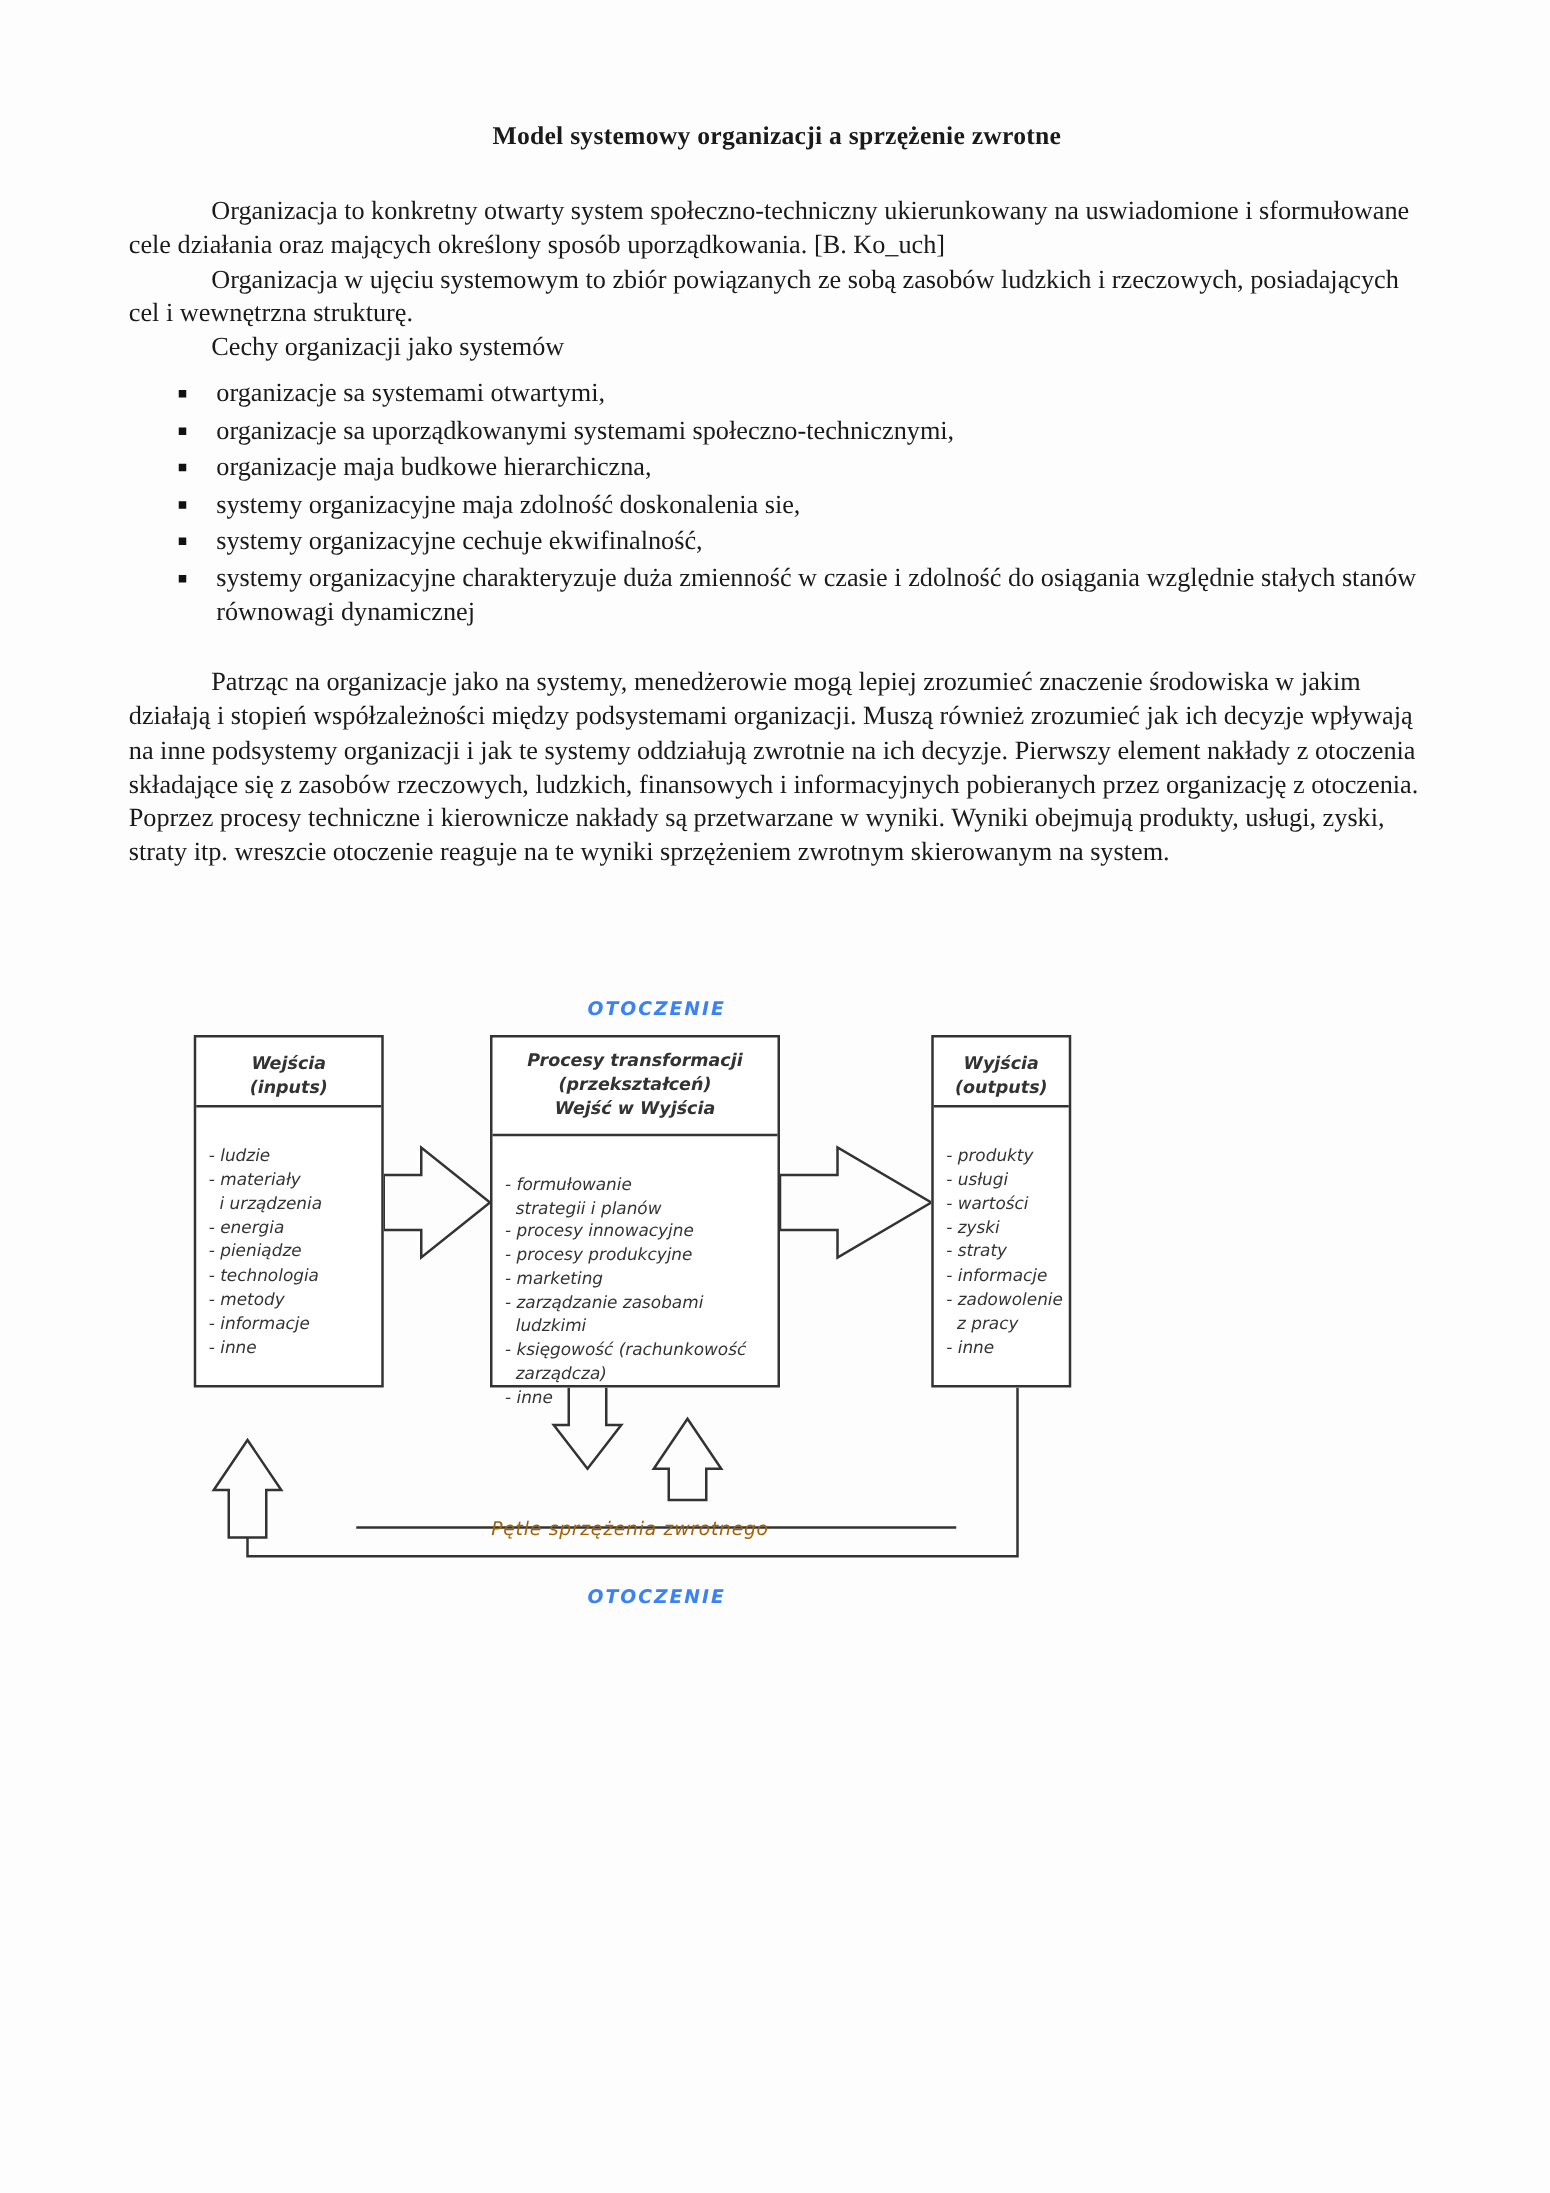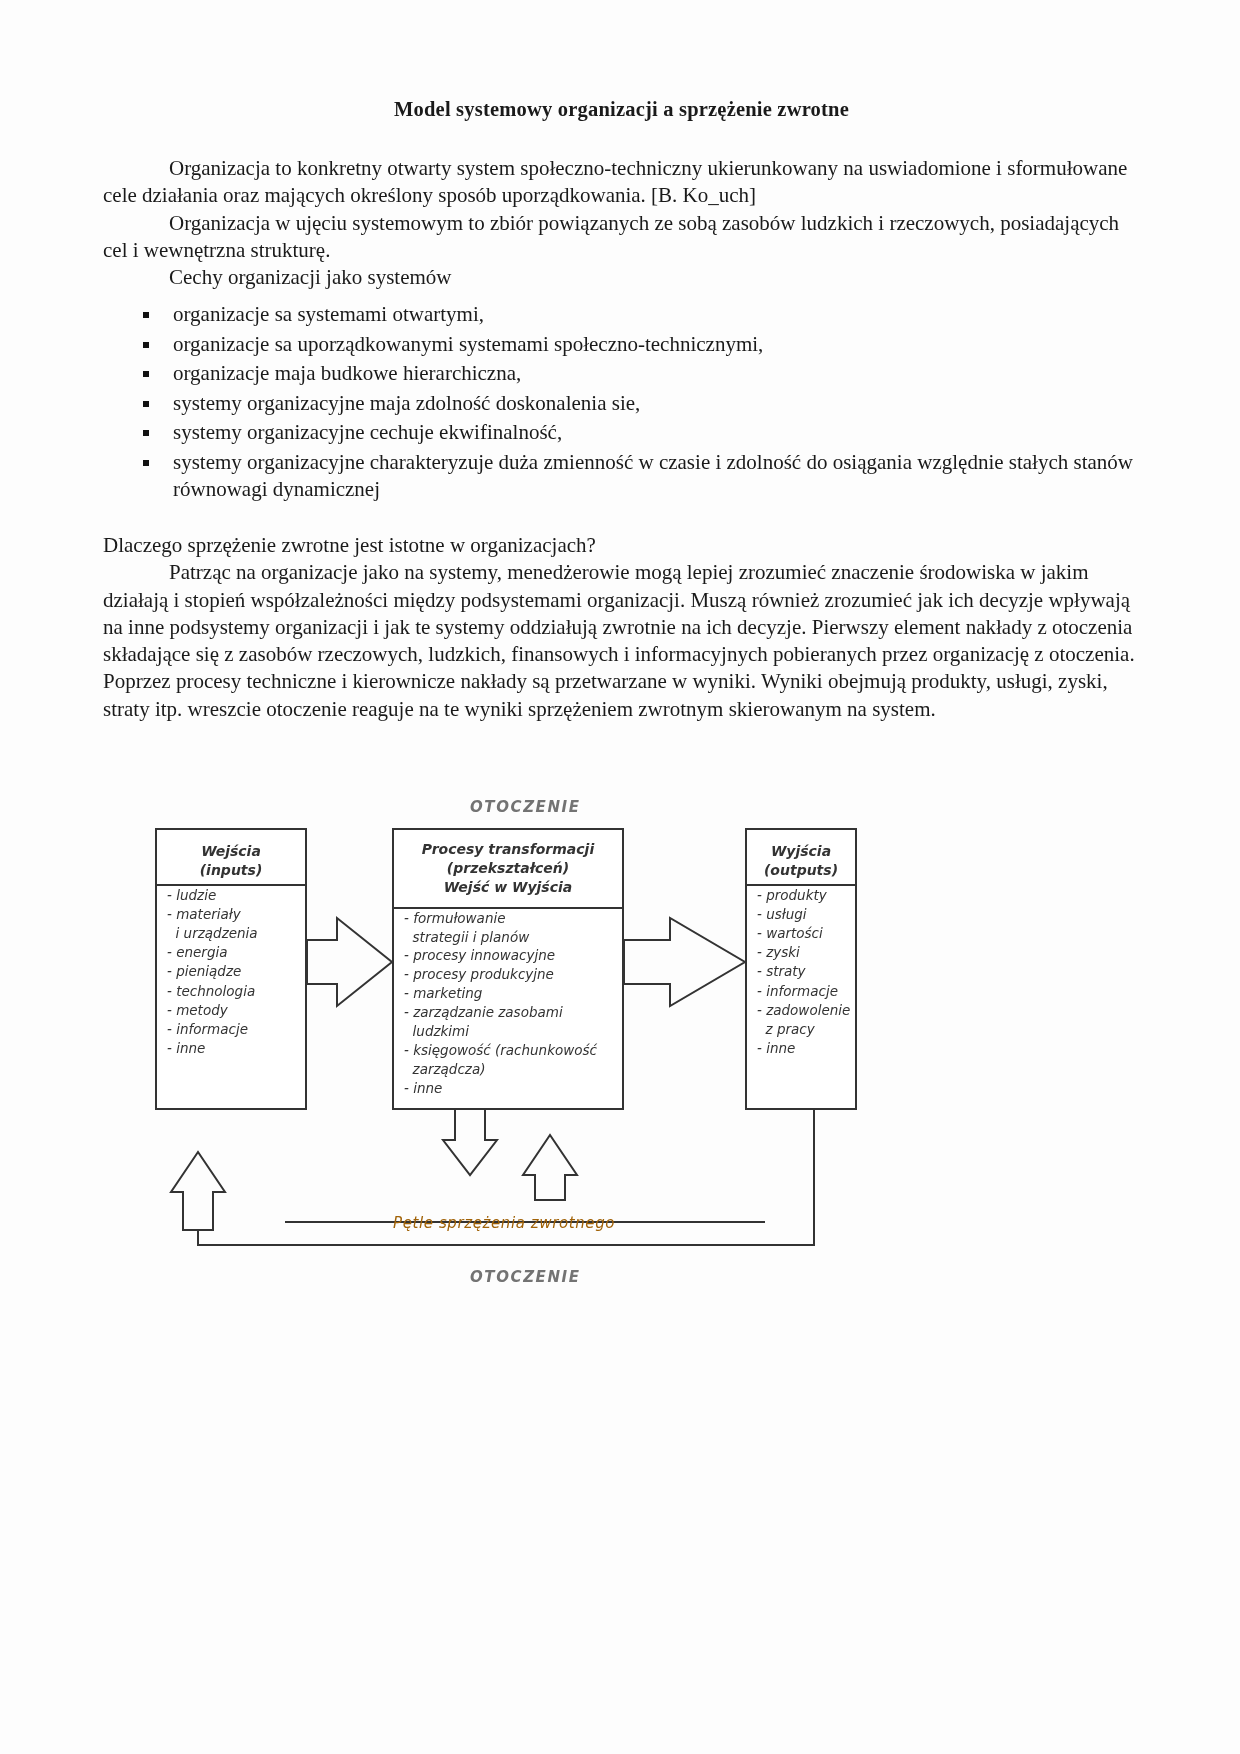--- a/index.html
+++ b/index.html
@@ -80,21 +80,21 @@
     height: 510px;
     font-family: "DejaVu Sans", sans-serif;
     color: #2b2b2b;
   }
   .dg-label {
     position: absolute;
     font-style: italic;
     font-weight: bold;
     letter-spacing: 1.6px;
     font-size: 15px;
-    color: #737373;
+    color: #3b82f6;
   }
   .env-top {
     left: 345px;
     top: 8px;
   }
   .env-bottom {
     left: 345px;
     top: 478px;
   }
   .box {
@@ -107,21 +107,21 @@
     border-bottom: 2px solid #333;
     text-align: center;
     font-style: italic;
     font-weight: bold;
     font-size: 14px;
     line-height: 1.35;
     padding: 12px 4px 4px 4px;
     color: #333;
   }
   .box .items {
-    padding: 0 6px 8px 10px;
+    padding: 30px 6px 8px 10px;
     font-style: italic;
     font-size: 13.5px;
     line-height: 1.42;
     color: #333;
   }
   .box .items div { white-space: pre; }
 
   .box-inputs {
     left: 30px;
     top: 38px;
@@ -202,21 +202,20 @@
         <span>systemy organizacyjne cechuje ekwifinalność,</span>
       </li>
       <li>
         <span class="sqbullet"></span>
         <span>systemy organizacyjne charakteryzuje duża zmienność w czasie i zdolność do osiągania względnie stałych stanów równowagi dynamicznej</span>
       </li>
     </ul>
 
     <div class="gap-md"></div>
 
-    <p class="para">Dlaczego sprzężenie zwrotne jest istotne w organizacjach?</p>
     <p class="para indent">Patrząc na organizacje jako na systemy, menedżerowie mogą lepiej zrozumieć znaczenie środowiska w jakim działają i stopień współzależności między podsystemami organizacji. Muszą również zrozumieć jak ich decyzje wpływają na inne podsystemy organizacji i jak te systemy oddziałują zwrotnie na ich decyzje. Pierwszy element nakłady z otoczenia składające się z zasobów rzeczowych, ludzkich, finansowych i informacyjnych pobieranych przez organizację z otoczenia. Poprzez procesy techniczne i kierownicze nakłady są przetwarzane w wyniki. Wyniki obejmują produkty, usługi, zyski, straty itp. wreszcie otoczenie reaguje na te wyniki sprzężeniem zwrotnym skierowanym na system.</p>
 
   </div>
 
   <div class="diagram">
 
     <div class="dg-label env-top">OTOCZENIE</div>
     <div class="dg-label env-bottom">OTOCZENIE</div>
 
     <svg class="arrows" viewBox="0 0 790 510">

